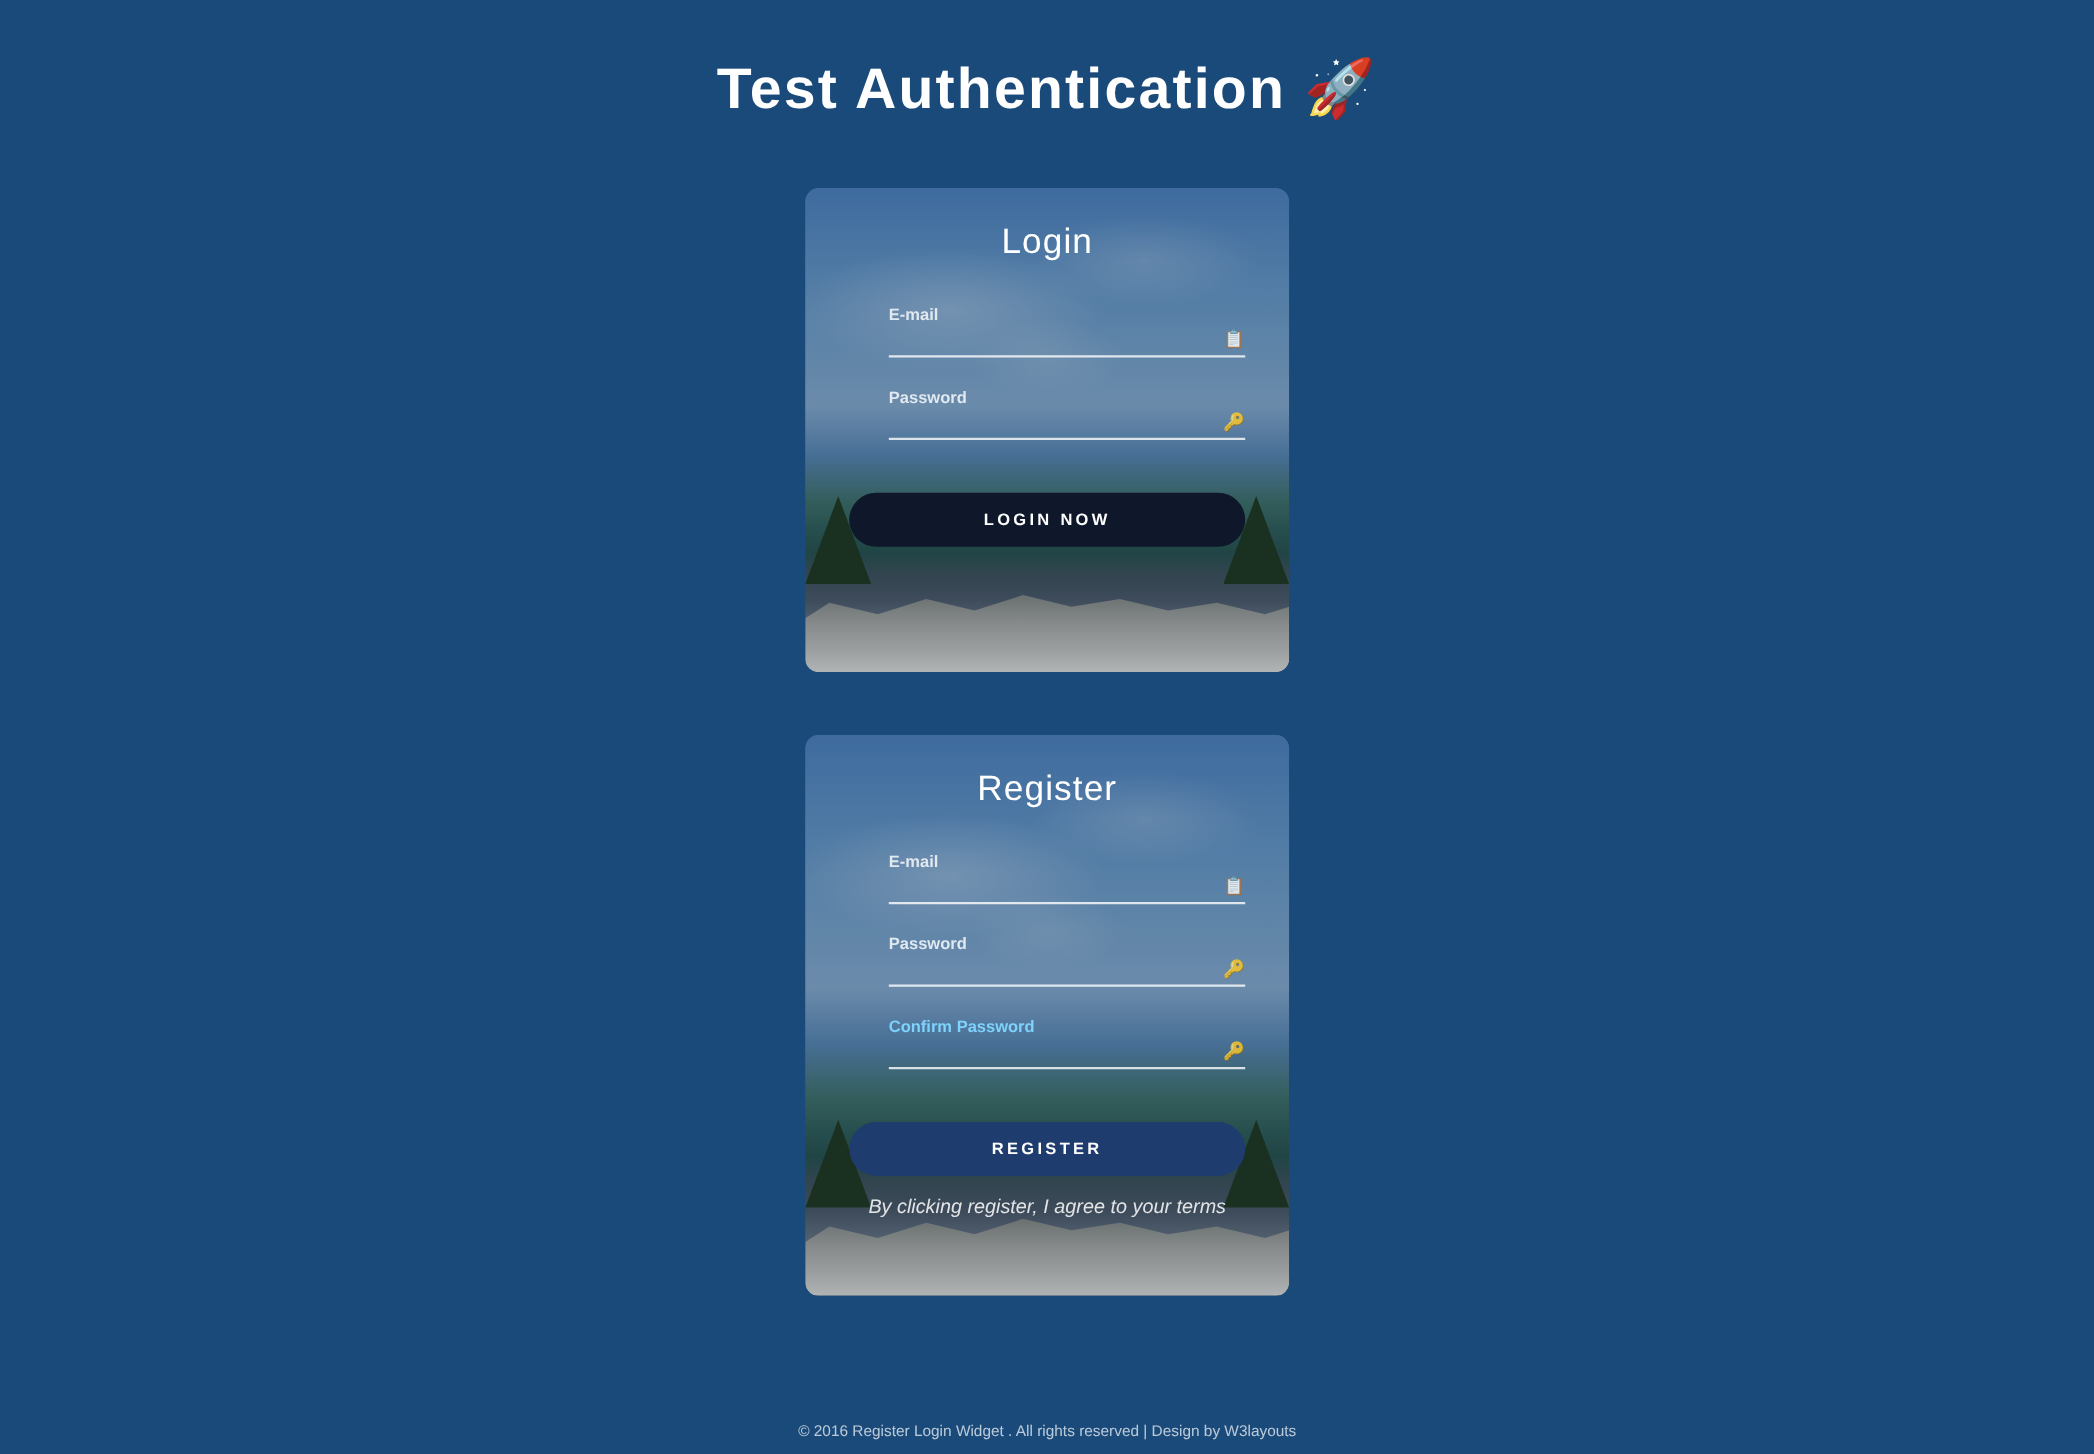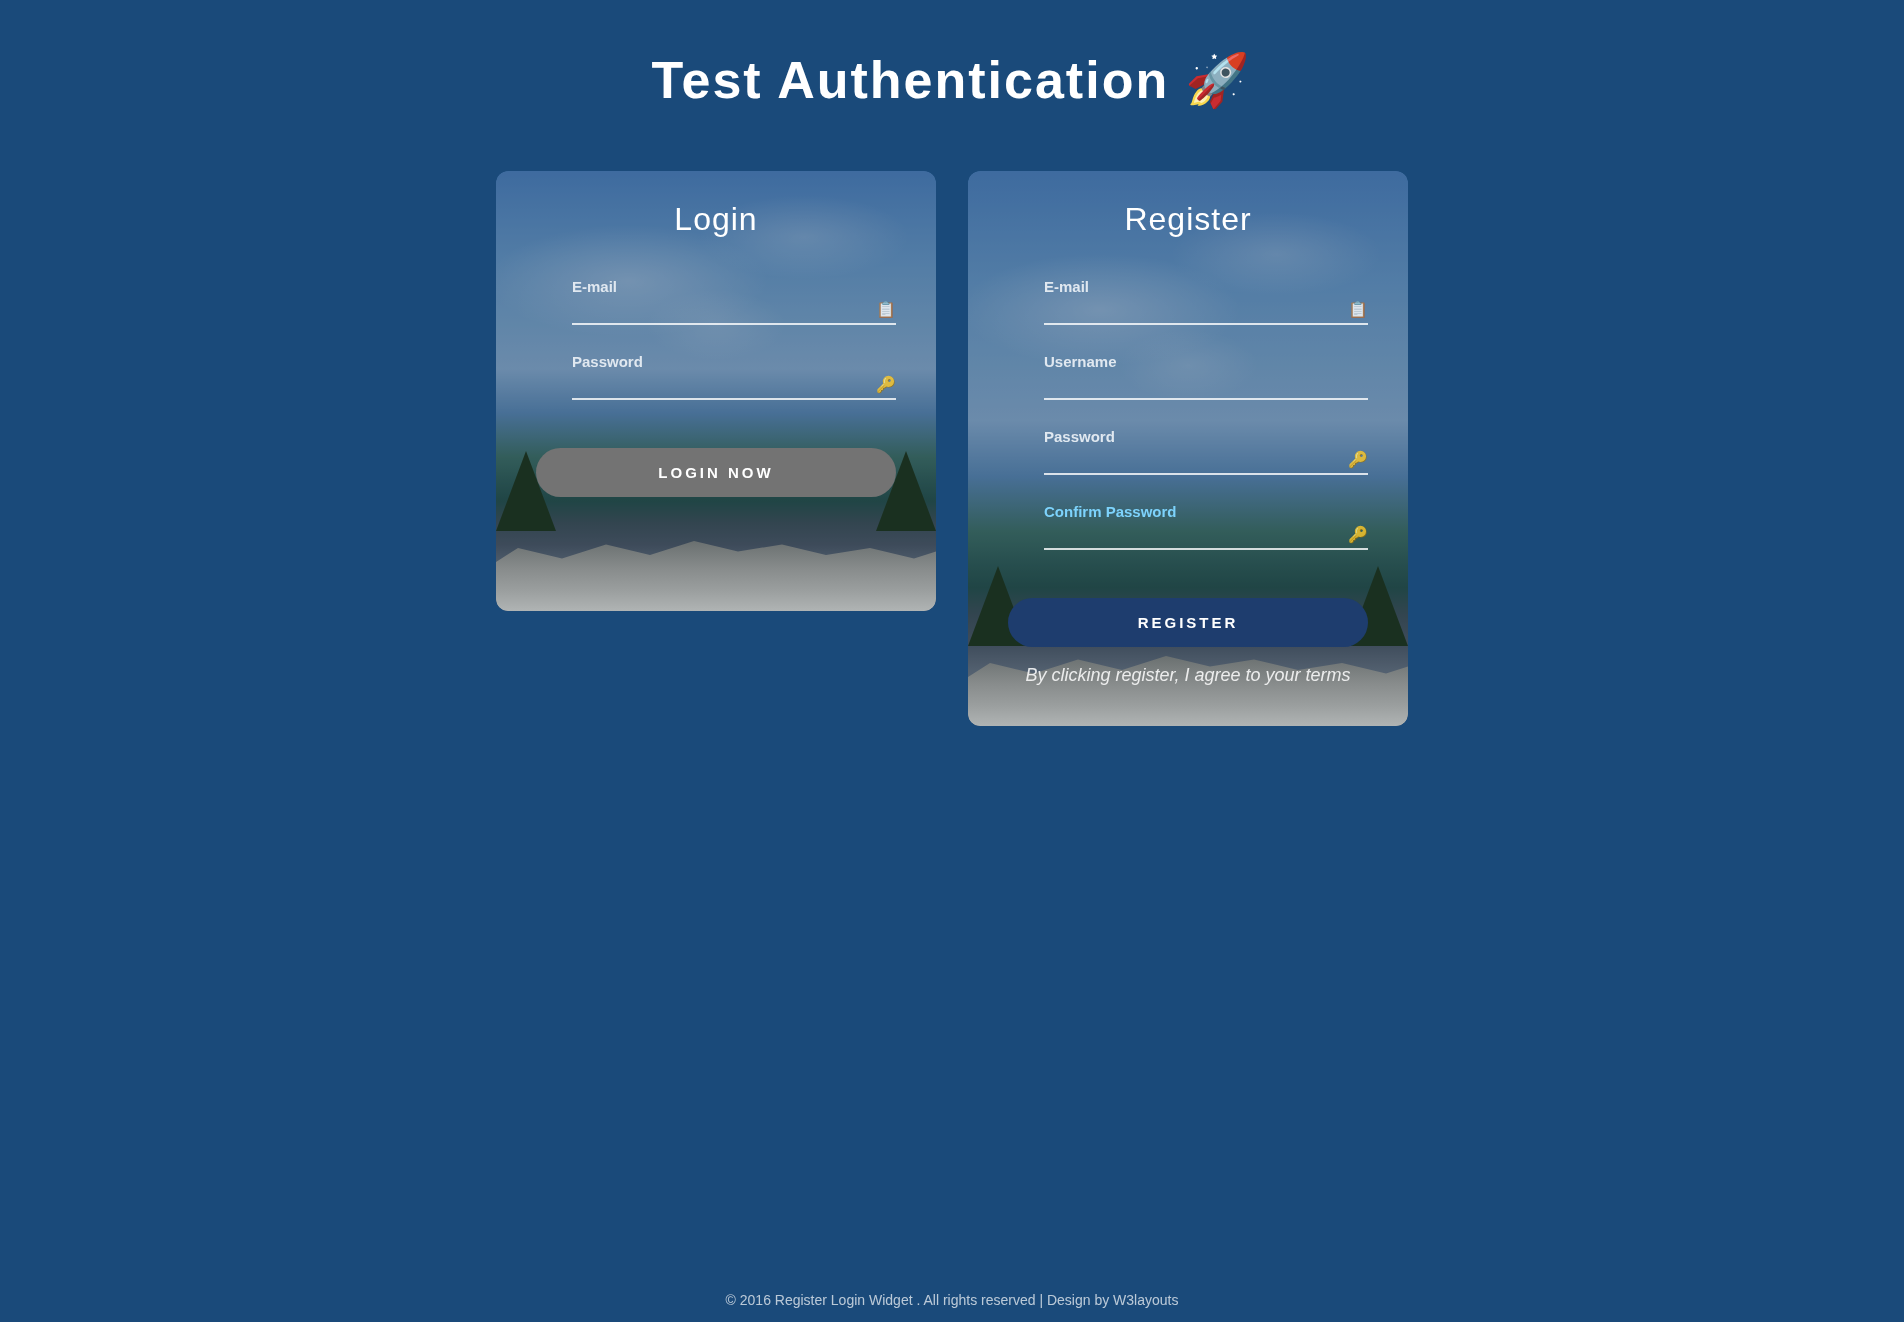--- a/index.html
+++ b/index.html
@@ -27,22 +27,22 @@
       letter-spacing: 2px;
       text-align: center;
     }
 
     .page-title .rocket {
       font-size: 52px;
     }
 
     .cards-container {
       display: flex;
-      flex-direction: row;
-      gap: 32px;
+      flex-direction: column;
+      gap: 57px;
       justify-content: center;
       align-items: flex-start;
     }
 
     .card {
       width: 440px;
       border-radius: 12px;
       overflow: hidden;
       position: relative;
       min-height: 440px;
@@ -142,21 +142,21 @@
     .field-icon {
       position: absolute;
       right: 0;
       bottom: 6px;
       color: rgba(180, 200, 220, 0.8);
       font-size: 16px;
     }
 
     .login-btn {
       width: 100%;
-      background: #737373;
+      background: #0f172a;
       color: #ffffff;
       border: none;
       border-radius: 30px;
       padding: 16px;
       font-size: 15px;
       font-weight: 700;
       letter-spacing: 3px;
       cursor: pointer;
       margin-top: 20px;
       text-transform: uppercase;
@@ -287,24 +287,20 @@
       <h2 class="card-title">Register</h2>
 
       
       <div class="field-group">
         <label class="field-label">E-mail</label>
         <input class="field-input" type="email" placeholder="" style="">
         <span class="field-icon">📋</span>
       </div>
 
       
-      <div class="field-group">
-        <label class="field-label">Username</label>
-        <input class="field-input" type="text" placeholder="" style="">
-      </div>
 
       
       <div class="field-group">
         <label class="field-label">Password</label>
         <input class="field-input" type="password" placeholder="" style="">
         <span class="field-icon">🔑</span>
       </div>
 
       
       <div class="field-group">

